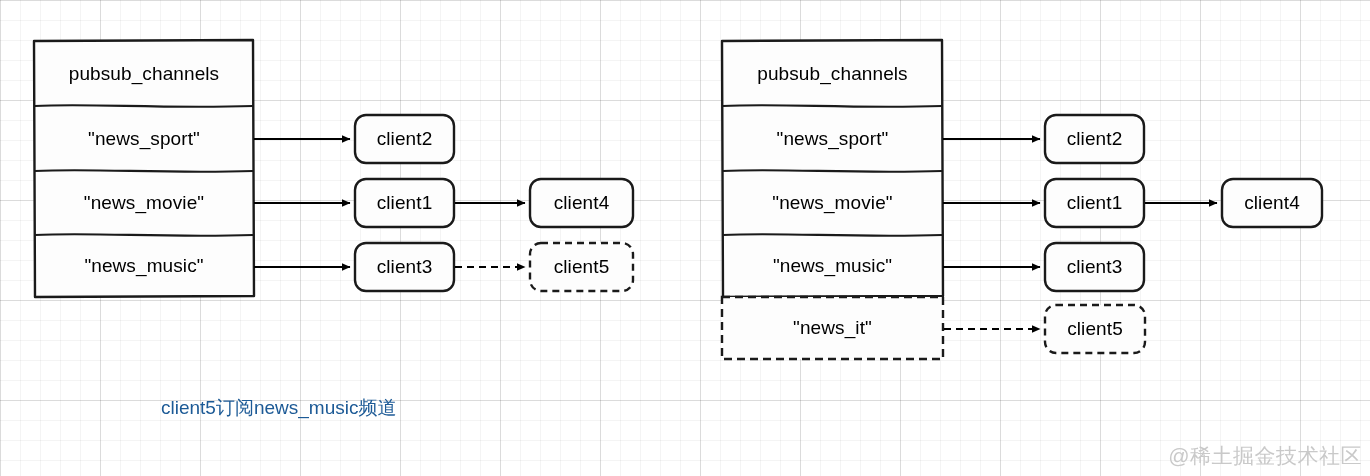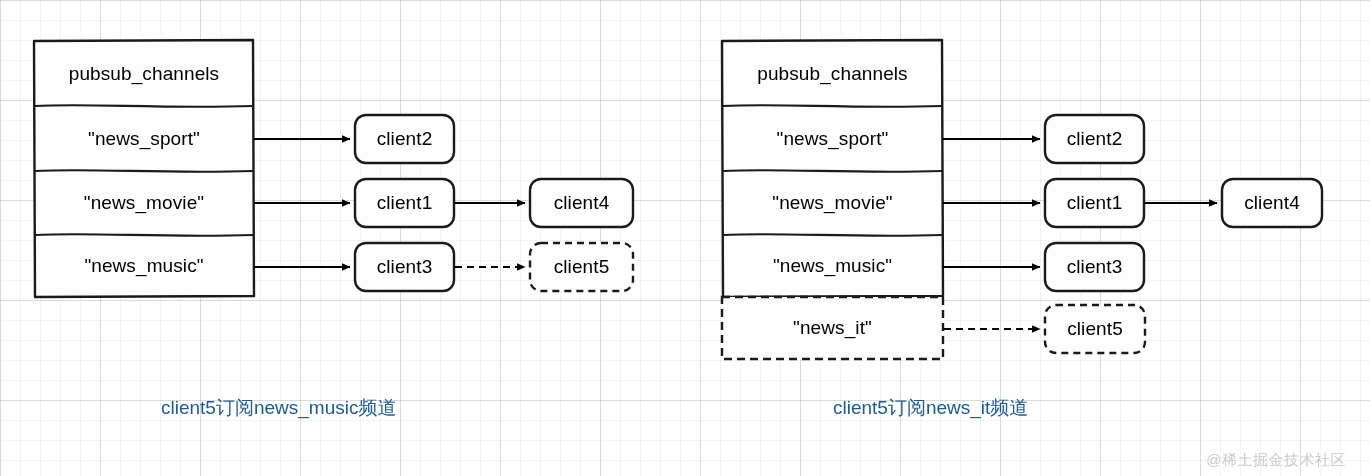--- a/index.html
+++ b/index.html
@@ -42,24 +42,24 @@
   }
   .caption {
     position: absolute;
     font-family: "Liberation Sans", "DejaVu Sans", sans-serif;
     font-size: 19px;
     color: #1c5a96;
     white-space: nowrap;
   }
   .watermark {
     position: absolute;
-    right: 24px;
+    right: 8px;
     bottom: 6px;
     font-family: "Liberation Sans", "DejaVu Sans", sans-serif;
-    font-size: 15px;
+    font-size: 21px;
     color: #c9c9c9;
     white-space: nowrap;
     letter-spacing: 0.5px;
   }
 </style>
 </head>
 <body>
 
 <div id="canvas">
 
@@ -128,17 +128,16 @@
   <div class="node-label" style="left:722px; top:171px; width:221px; height:64px;">"news_movie"</div>
   <div class="node-label" style="left:722px; top:235px; width:221px; height:62px;">"news_music"</div>
   <div class="node-label" style="left:722px; top:297px; width:221px; height:62px;">"news_it"</div>
 
   <div class="node-label" style="left:1045px; top:115px; width:99px; height:48px;">client2</div>
   <div class="node-label" style="left:1045px; top:179px; width:99px; height:48px;">client1</div>
   <div class="node-label" style="left:1045px; top:243px; width:99px; height:48px;">client3</div>
   <div class="node-label" style="left:1222px; top:179px; width:100px; height:48px;">client4</div>
   <div class="node-label" style="left:1045px; top:305px; width:100px; height:48px;">client5</div>
 
-  <div class="caption" style="left:833px; top:395px;">client5订阅news_it频道</div>
 
   <div class="watermark">@稀土掘金技术社区</div>
 
 </div>
 
 </body></html>

